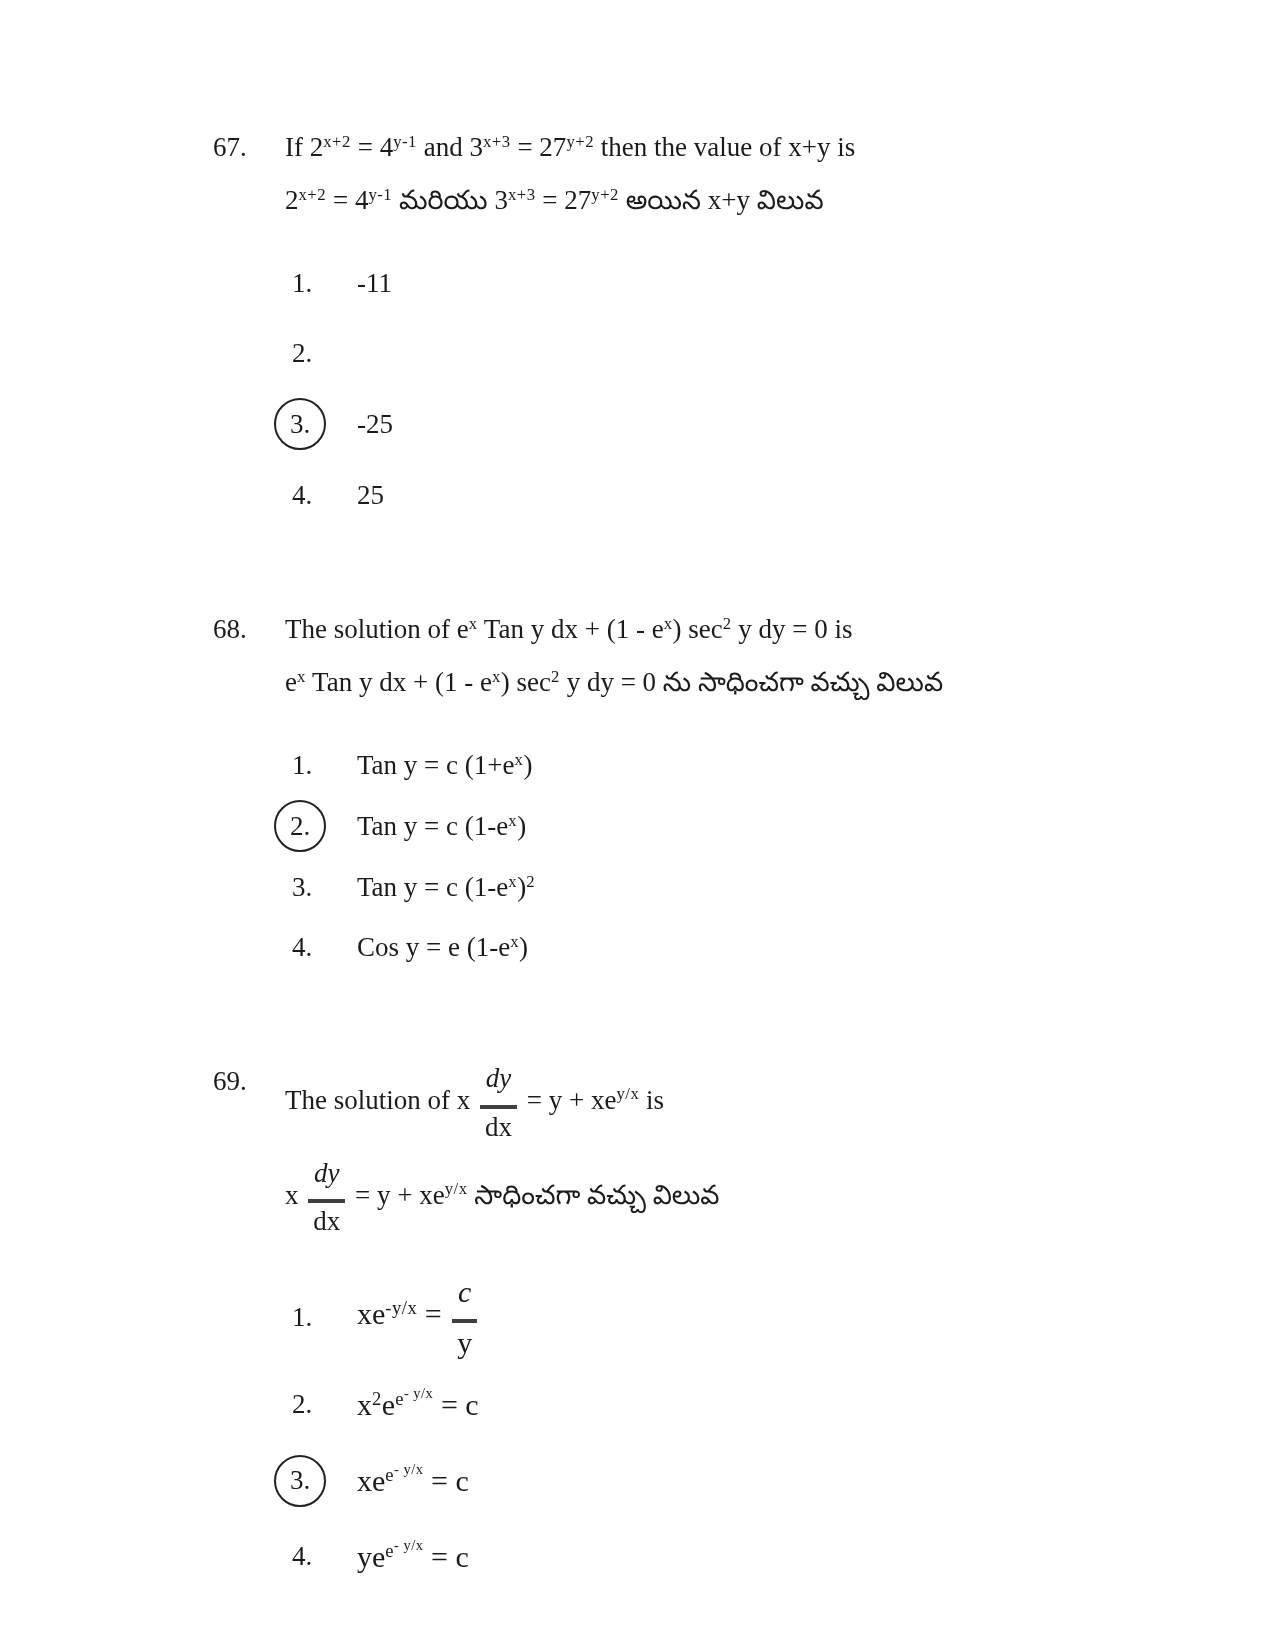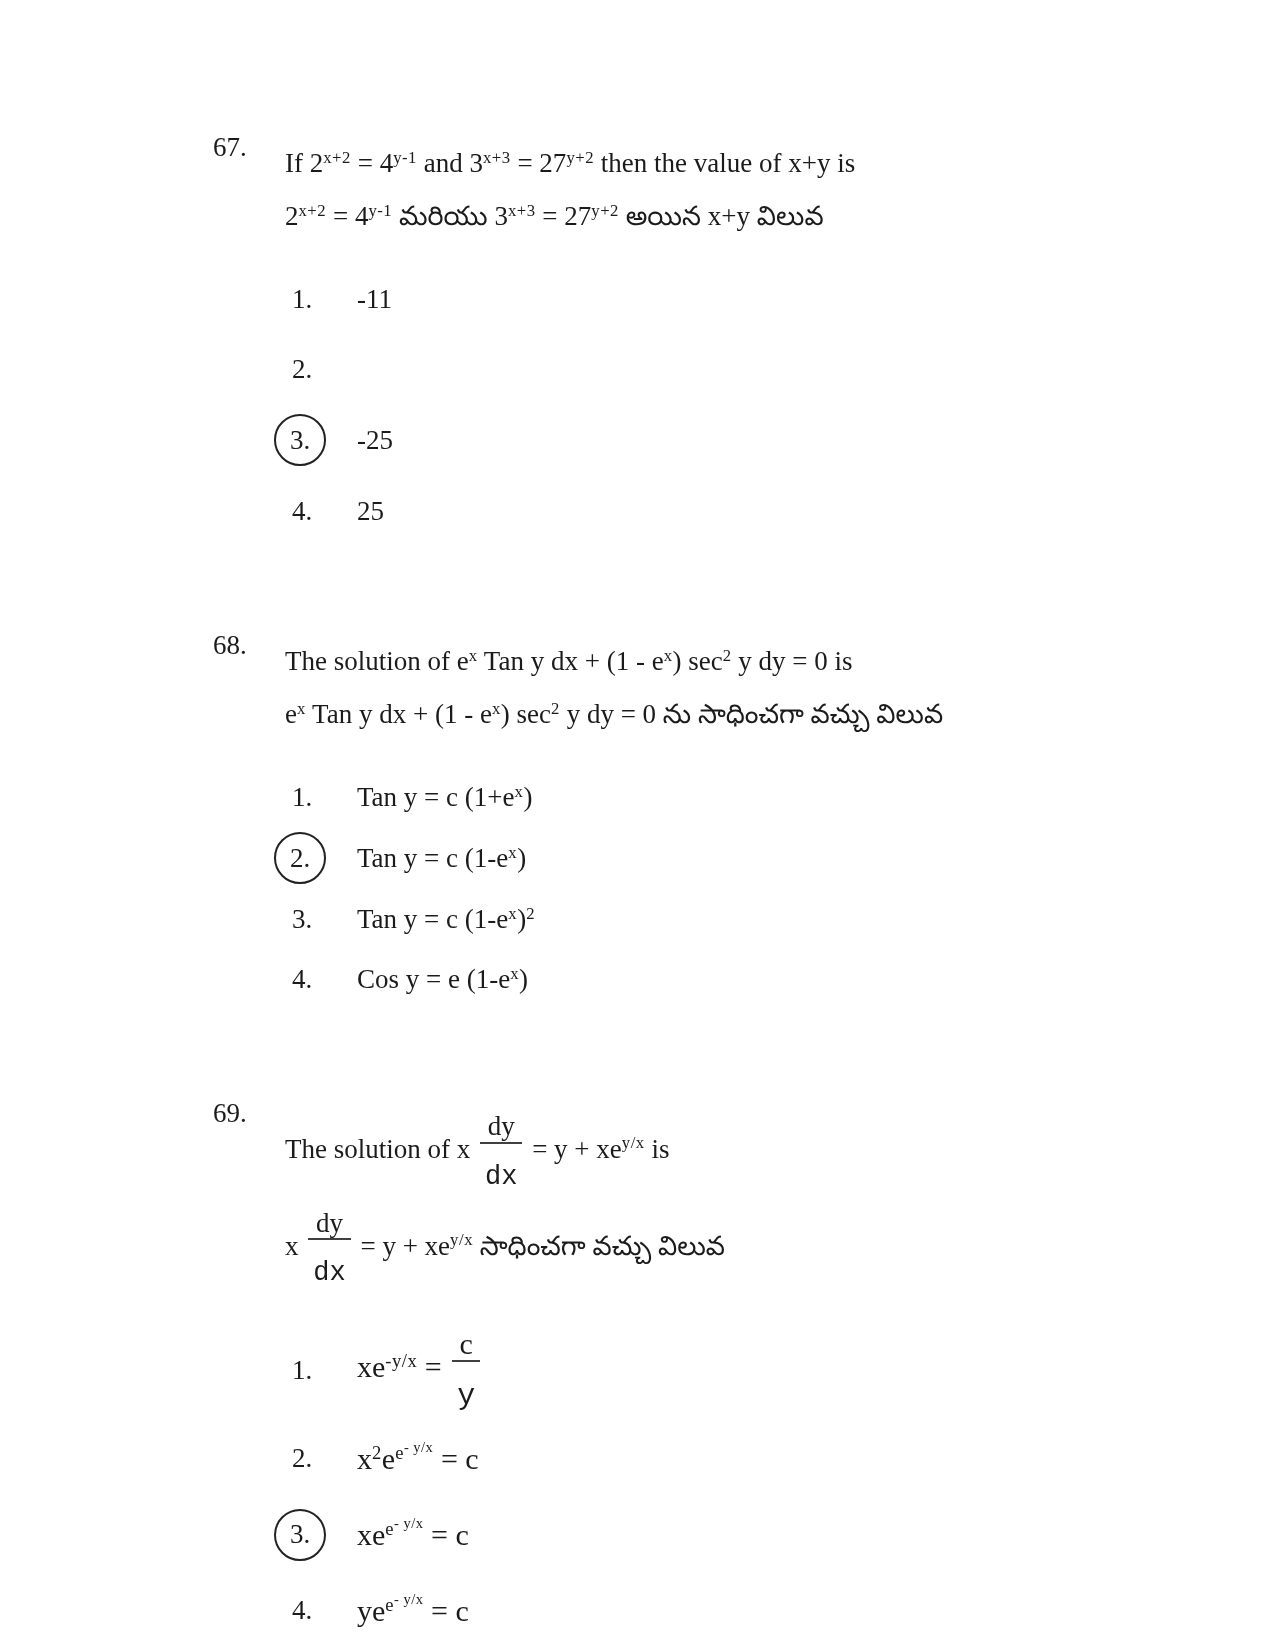--- a/index.html
+++ b/index.html
@@ -15,21 +15,21 @@
   }
   .page {
     box-sizing: border-box;
     width: 1275px;
     height: 1164px;
     padding: 130px 70px 40px 213px;
   }
   .question { margin-bottom: 92px; }
   .q-head { display: flex; align-items: flex-start; }
   .q-num { width: 72px; flex-shrink: 0; }
-  .q-text { flex: 1; margin-top: 16px; }
+  .q-text { flex: 1; }
   .q-line2 { margin: 18px 0 0 72px; }
   .options { margin: 40px 0 0 72px; }
   .option { display: flex; align-items: center; }
   .q67 .option { margin-bottom: 20px; min-height: 50px; }
   .q68 .option { margin-bottom: 10px; min-height: 42px; }
   .q69 .option { margin-bottom: 16px; min-height: 60px; }
   .opt-label-wrap { width: 72px; flex-shrink: 0; }
   .opt-label {
     display: inline-flex;
     align-items: center;
@@ -48,22 +48,22 @@
   .opt-text { flex: 1; }
   sup { font-size: 0.62em; line-height: 0; vertical-align: 0.55em; letter-spacing: 0.5px; }
   sup sup { font-size: 0.78em; vertical-align: 0.5em; }
   .frac {
     display: inline-block;
     vertical-align: middle;
     text-align: center;
     line-height: 1.05;
     margin: 0 3px;
   }
-  .frac .num { display: block; border-bottom: 2px solid #404040; padding: 0 5px 1px; }
-  .frac .den { display: block; padding: 19px 5px 0; font-family: Liberation Mono, monospace; }
+  .frac .num { display: block; border-bottom: 4px solid #404040; padding: 0 5px 12px; font-style: italic; }
+  .frac .den { display: block; padding: 4px 5px 0; }
   .q69 .opt-text { font-size: 30px; }
 </style>
 </head>
 <body>
 
 <div class="page">
 
   <section class="question q67">
     <div class="q-head">
       <div class="q-num">67.</div>

